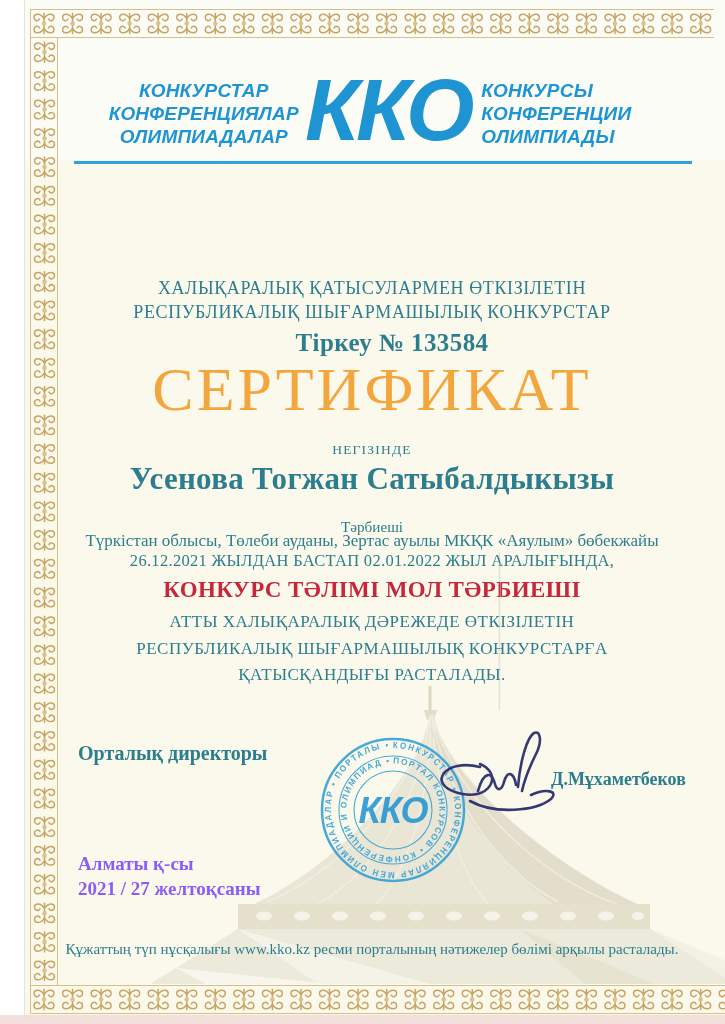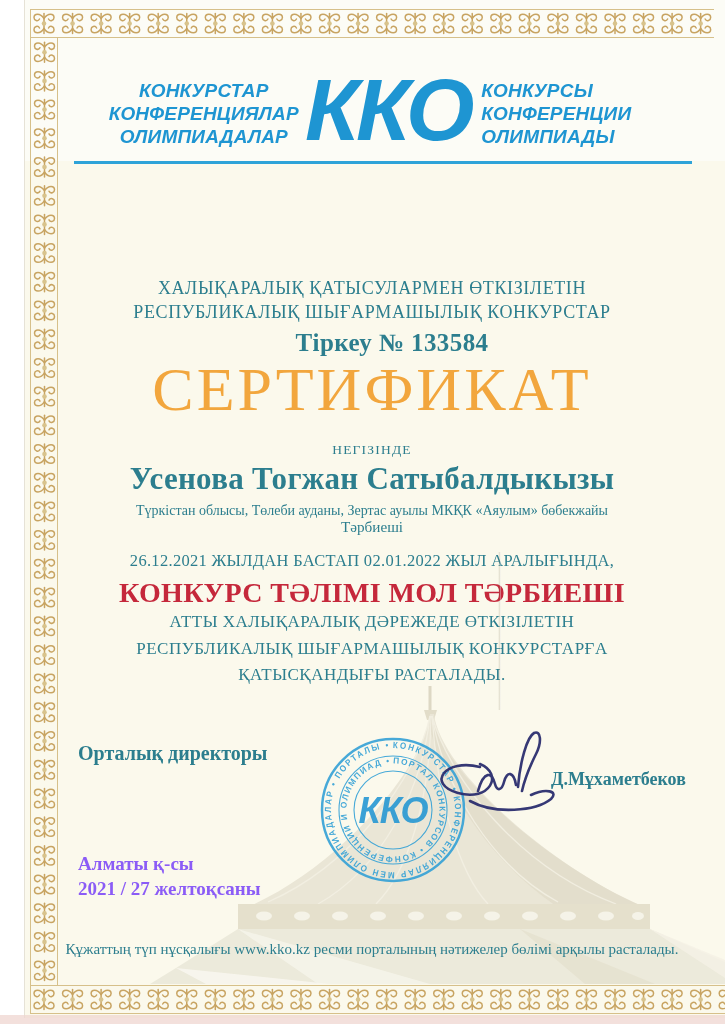--- a/index.html
+++ b/index.html
@@ -25,24 +25,24 @@
             margin:0 10px 6px 6px;}
   .blue-rule{position:absolute;left:74px;top:161px;width:618px;height:2.5px;background:#2ea3d8;}
 
   
   .col{position:absolute;left:44px;width:656px;text-align:center;color:#2c7e8e;}
   .heading{top:264px;font-size:18px;line-height:24px;letter-spacing:.6px;margin-top:12px;}
   .tirkeu{top:329px;font-size:25px;font-weight:bold;letter-spacing:.4px;padding-left:20px;}
   .cert-title{top:356px;font-size:62px;line-height:66px;font-weight:normal;color:#f2a63d;letter-spacing:3px;}
   .basis{top:442px;font-size:13.5px;letter-spacing:1.2px;}
   .name{top:461px;font-size:31px;font-weight:bold;letter-spacing:.3px;}
-  .affil{top:503px;font-size:14px;line-height:16px;white-space:nowrap;}
+  .affil{top:533px;font-size:17px;line-height:16px;white-space:nowrap;}
   .role{top:518px;font-size:15.2px;}
   .period{top:551px;font-size:16.5px;letter-spacing:.3px;}
-  .contest{top:577px;font-size:28px;font-weight:bold;color:#c5283b;letter-spacing:.4px;}
+  .contest{top:577px;font-size:23px;font-weight:bold;color:#c5283b;letter-spacing:.4px;}
   .confirm{top:609px;font-size:17px;line-height:26.5px;letter-spacing:.5px;}
 
   .director-label{position:absolute;left:78px;top:742px;font-size:20px;font-weight:bold;color:#2c7e8e;}
   .director-name{position:absolute;left:527px;top:769px;font-size:18px;font-weight:bold;color:#2c7e8e;margin-left:24px;}
   .city-block{position:absolute;left:78px;top:851px;font-size:19px;line-height:25px;font-weight:bold;color:#8b5cf6;}
   .footer-line{position:absolute;left:40px;width:664px;top:941px;text-align:center;font-size:15px;color:#2c7e8e;}
 
   
   .stamp{position:absolute;left:318px;top:735px;}
   .ring-text{font-family:"Liberation Sans", sans-serif;font-size:9px;font-weight:bold;fill:#2f9fd6;letter-spacing:2px;}

